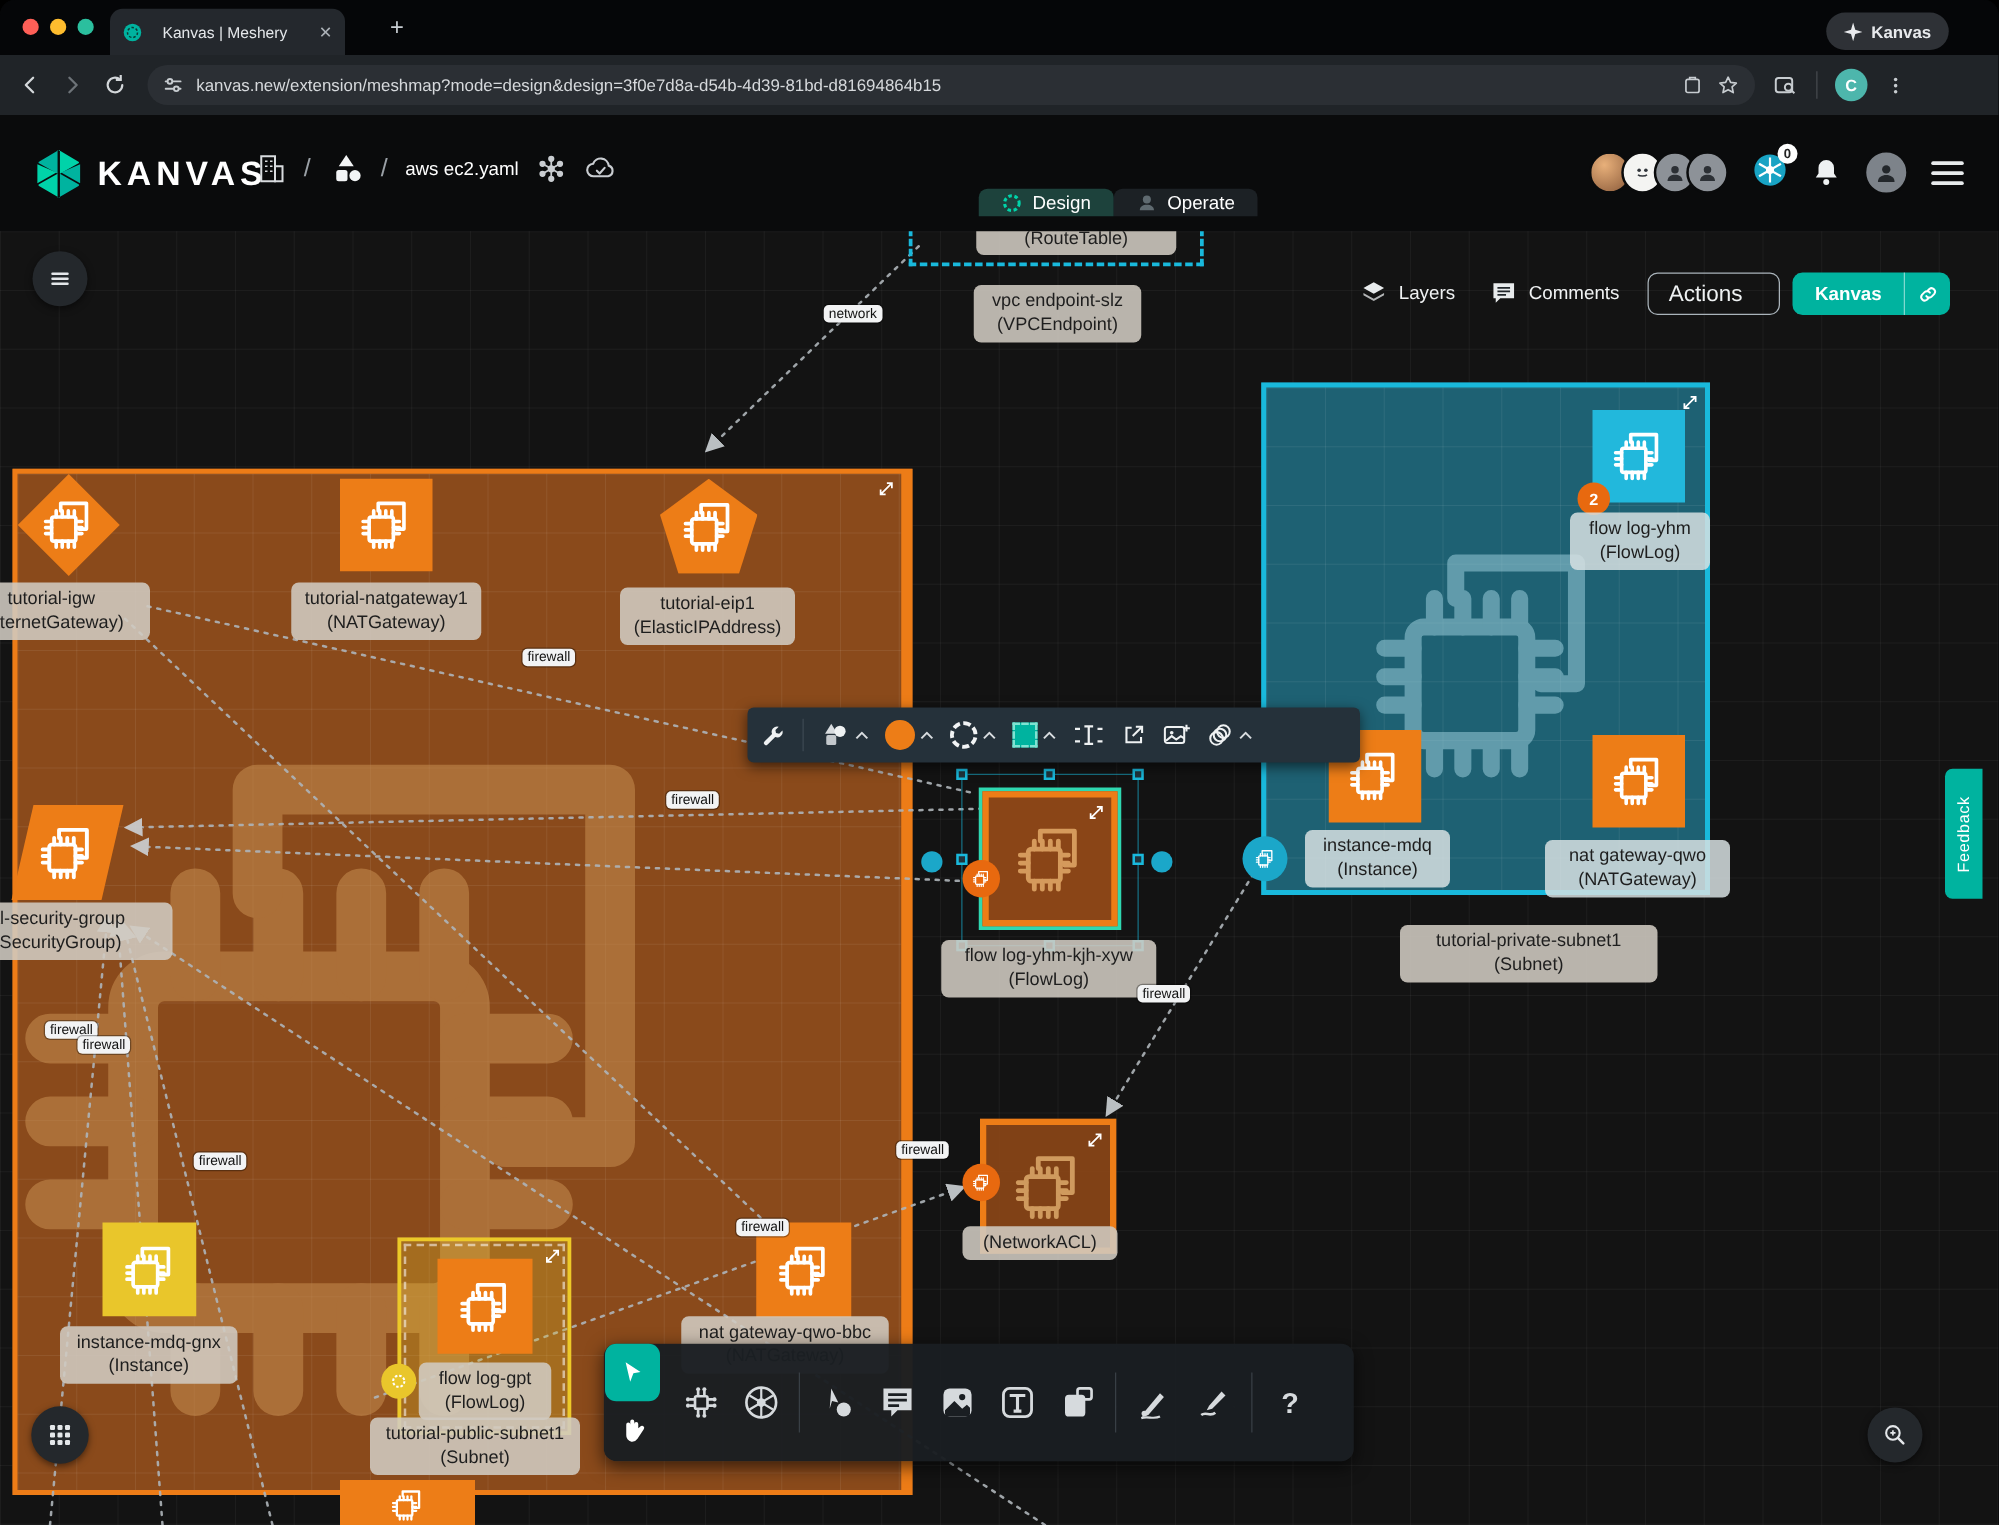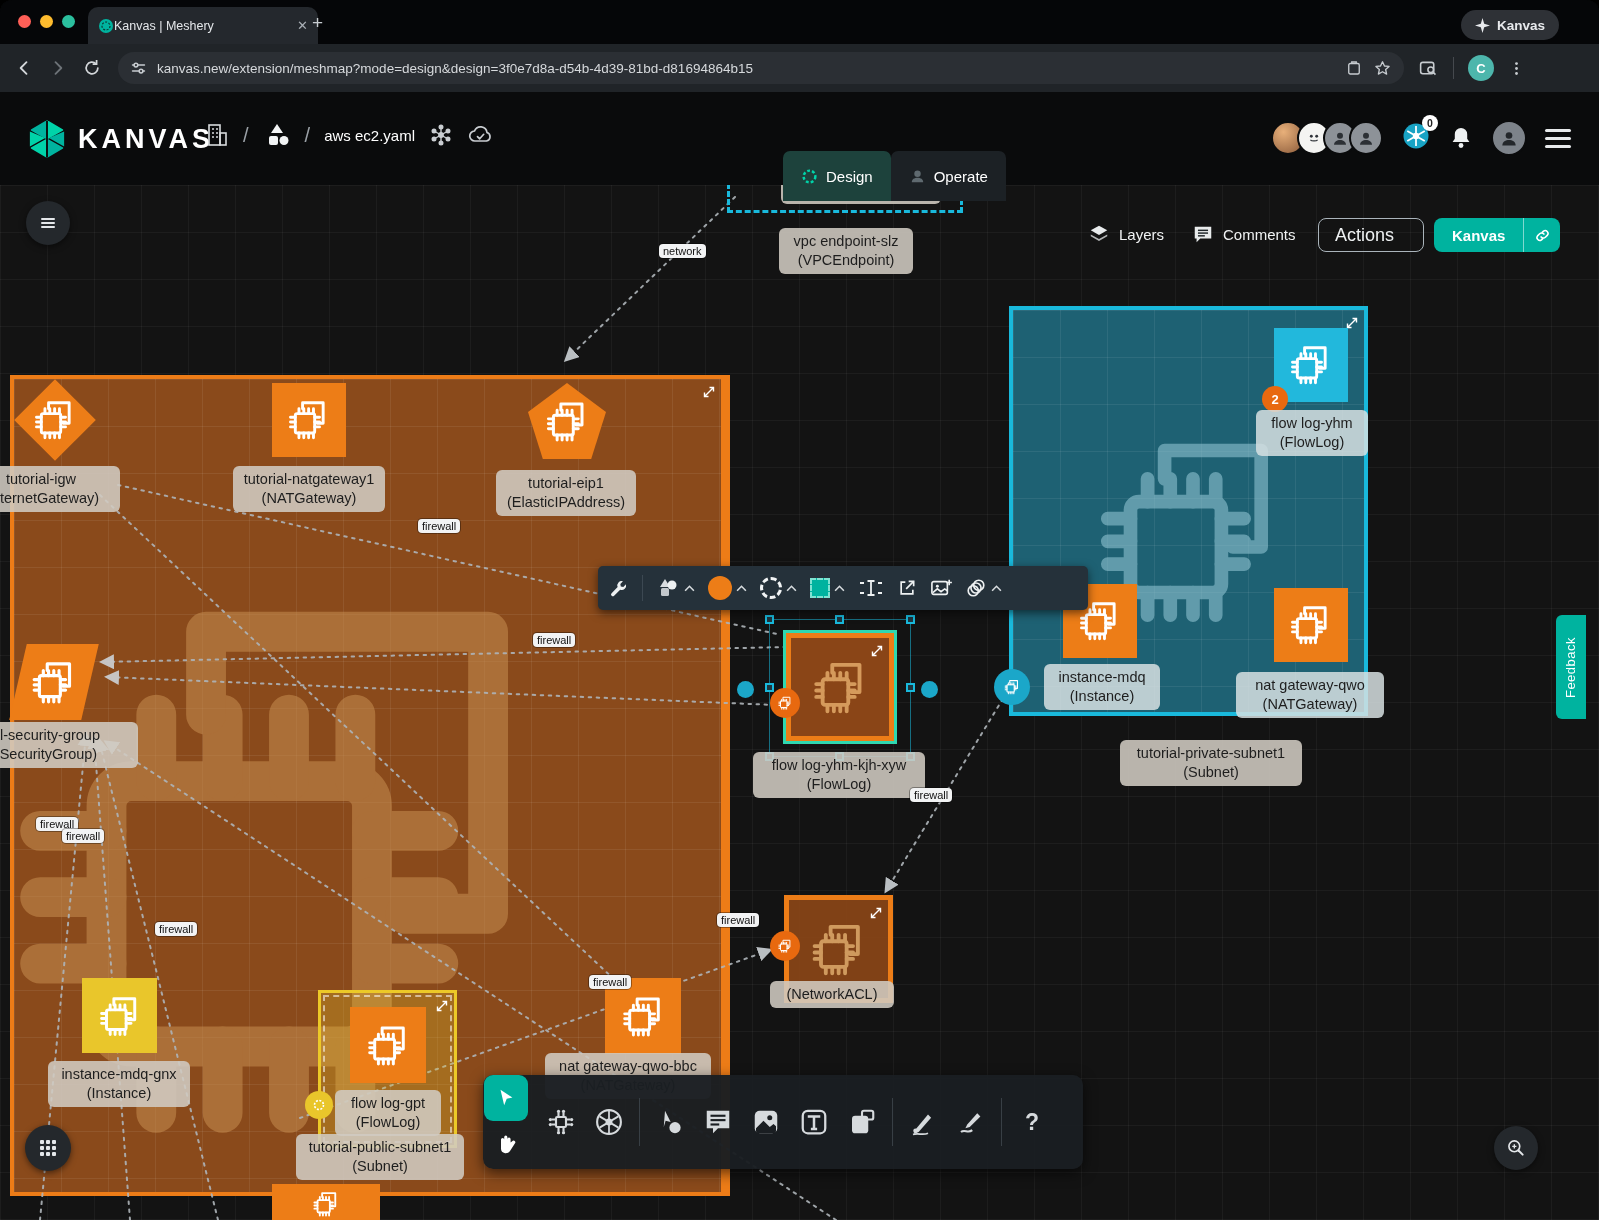--- a/index.html
+++ b/index.html
@@ -2,21 +2,21 @@
 <html><head>
 <meta charset="utf-8">
 <style>
   html,body{margin:0;padding:0;background:#000;}
   body{font-family:"Liberation Sans",sans-serif;-webkit-font-smoothing:antialiased;}
   .window{position:relative;width:1599px;height:1220px;background:#0b0c0d;overflow:hidden;border-radius:12px 12px 0 0;}
 
   
   .tabstrip{position:absolute;left:0;top:0;width:100%;height:44px;background:#050608;}
   .tl{position:absolute;top:15px;width:13px;height:13px;border-radius:50%;}
-  .tab{position:absolute;left:88px;top:7px;width:230px;height:37px;background:#24282d;border-radius:10px 10px 0 0;display:flex;align-items:center;padding:0 10px;box-sizing:border-box;gap:0;}
+  .tab{position:absolute;left:88px;top:7px;width:188px;height:37px;background:#24282d;border-radius:10px 10px 0 0;display:flex;align-items:center;padding:0 10px;box-sizing:border-box;gap:16px;}
   .tab-title{color:#e4e7ea;font-size:12.5px;flex:1;white-space:nowrap;overflow:hidden;}
   .tab-close{color:#aab0b6;font-size:13px;cursor:default;}
   .newtab{position:absolute;left:312px;top:13px;color:#c7ccd1;font-size:19px;line-height:19px;}
   .gemini{position:absolute;right:40px;top:10px;height:30px;padding:0 14px;background:#2e3136;border-radius:15px;display:flex;align-items:center;gap:7px;color:#e8eaed;font-size:13.5px;font-weight:bold;}
   .urlrow{position:absolute;left:0;top:44px;width:100%;height:48px;background:#202428;display:flex;align-items:center;}
   .navic{width:20px;height:20px;margin-left:14px;flex:none;}
   .urlpill{margin-left:16px;width:1286px;height:32px;background:#2b2f34;border-radius:16px;display:flex;align-items:center;padding:0 12px;box-sizing:border-box;gap:10px;}
   .url-text{color:#d6d9dc;font-size:13.5px;flex:1;white-space:nowrap;overflow:hidden;}
   .url-right{display:flex;align-items:center;gap:14px;margin-left:14px;}
   .avatar-c{width:26px;height:26px;border-radius:50%;background:#4db6ac;color:#fff;font-size:13px;font-weight:bold;display:flex;align-items:center;justify-content:center;}
@@ -30,21 +30,21 @@
   .fname{color:#fff;font-size:15px;}
   .hdr-right{position:absolute;right:28px;top:28px;display:flex;align-items:center;gap:18px;}
   .avgroup{display:flex;}
   .av{width:30px;height:30px;border-radius:50%;border:2px solid #0a0b0c;margin-left:-8px;display:flex;align-items:center;justify-content:center;}
   .k8badge{position:relative;}
   .badge0{position:absolute;right:-7px;top:-6px;width:16px;height:16px;border-radius:50%;background:#fff;color:#222;font-size:10.5px;font-weight:bold;display:flex;align-items:center;justify-content:center;}
   .hamb{display:flex;flex-direction:column;gap:5px;}
   .hamb span{display:block;width:26px;height:3px;background:#e7eaec;border-radius:2px;}
 
   
-  .modetabs{position:absolute;left:783px;top:151px;display:flex;height:50px;z-index:30;}
+  .modetabs{position:absolute;left:783px;top:151px;display:flex;height:22px;z-index:30;}
   .mtab{display:flex;align-items:center;gap:8px;padding:0 18px;font-size:15px;border-radius:7px 7px 0 0;}
   .mtab.design{background:#1d423c;color:#fff;}
   .mtab.operate{background:#1c2125;color:#ffffff;}
 
   
   .canvas{position:absolute;left:0;top:185px;width:1599px;height:1035px;background:#131313;overflow:hidden;
     background-image:linear-gradient(rgba(255,255,255,.045) 1px,transparent 1px),linear-gradient(90deg,rgba(255,255,255,.045) 1px,transparent 1px);
     background-size:47px 47px;}
   .edges{position:absolute;left:0;top:0;width:1599px;height:1035px;pointer-events:none;}
 
@@ -655,21 +655,21 @@
 
     <span class="badge-circle" style="left:994px;top:484px;width:36px;height:36px;background:#1ba7c9">
         <span class="chip-slot" style="width:20px;height:20px">
   <svg viewBox="0 0 44 44" fill="none" stroke="currentColor" stroke-width="2.4" stroke-linecap="round" stroke-linejoin="round">
     <rect x="11" y="17" width="16" height="16" rx="1.5"></rect>
     <path d="M14 17v-4M18 17v-4M22 17v-4M26 17v-4M14 33v4M18 33v4M22 33v4M26 33v4M11 20h-4M11 24h-4M11 28h-4M27 20h4M27 24h4M27 28h4"></path>
     <path d="M17 13V8h17v17h-5"></path>
   </svg>
 </span>
       </span>
-    <div class="pill" style="left:1120px;top:555px;width:182px">
+    <div class="pill" style="left:1120px;top:555px;width:206px">
         <div>tutorial-private-subnet1</div>
         <div>(Subnet)</div>
       </div>
 
     <span class="edge-pill" style="left:659px;top:59px">network</span>
     <span class="edge-pill" style="left:418px;top:334px">firewall</span>
     <span class="edge-pill" style="left:533px;top:448px">firewall</span>
     <span class="edge-pill" style="left:910px;top:603px">firewall</span>
     <span class="edge-pill" style="left:36px;top:632px">firewall</span>
     <span class="edge-pill" style="left:62px;top:644px">firewall</span>

